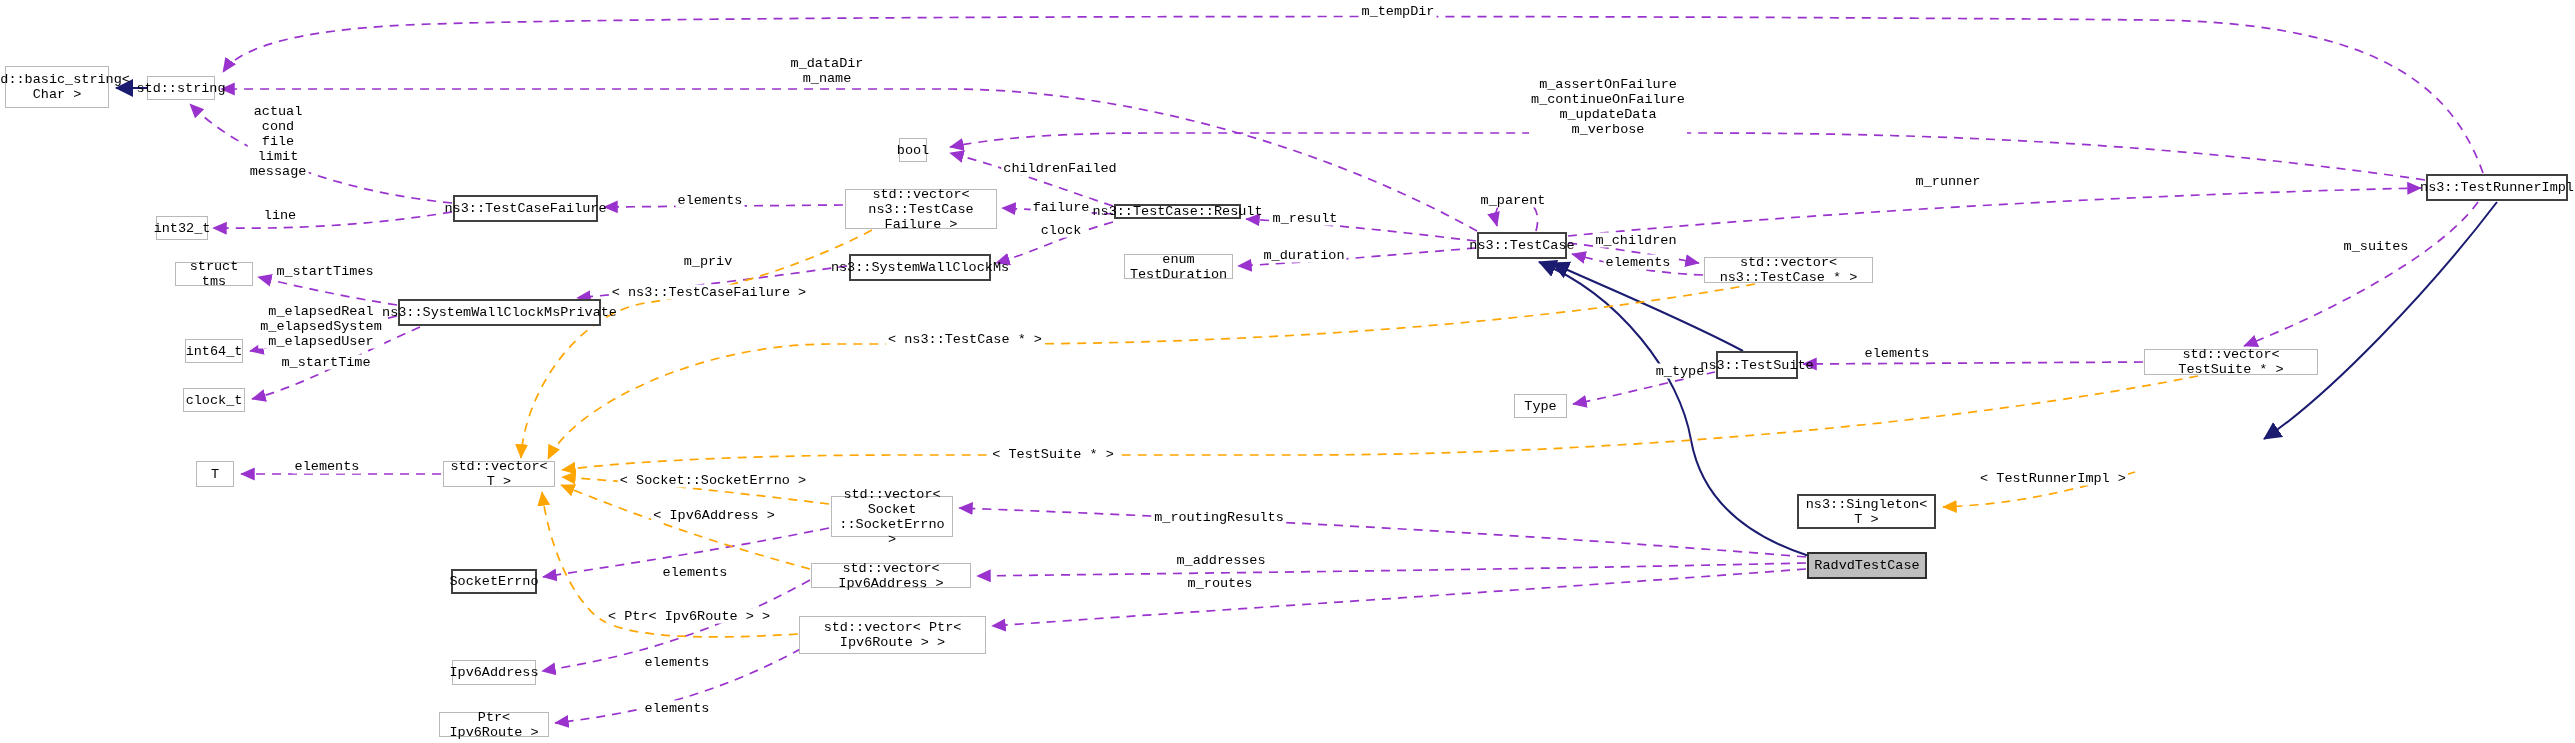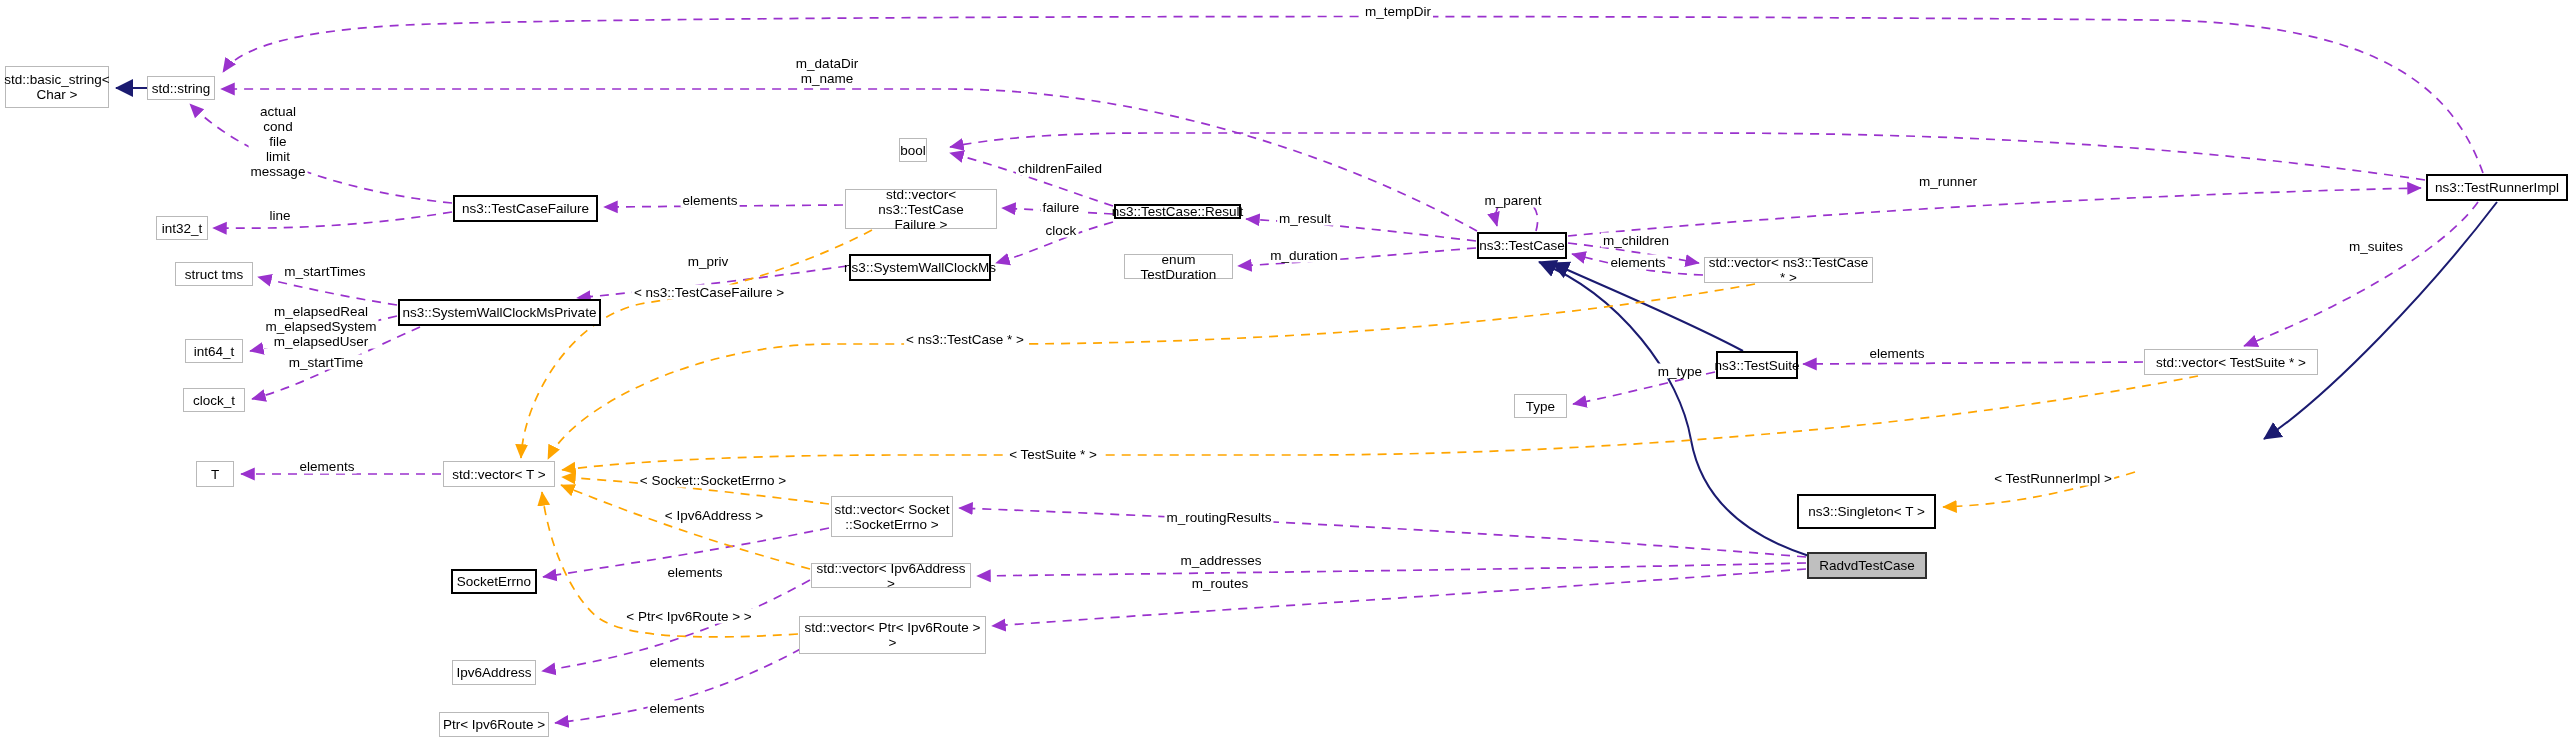--- a/index.html
+++ b/index.html
@@ -1,26 +1,26 @@
 <!DOCTYPE html>
 <html><head>
 <meta charset="utf-8">
 <style>
   html,body{margin:0;padding:0;background:#fff;}
   #canvas{position:relative;width:2575px;height:743px;background:#fff;overflow:hidden;
-          font-family:Liberation Sans, sans-serif;}
+          font-family:Liberation Mono, monospace;}
   #edges{position:absolute;left:0;top:0;width:2575px;height:743px;}
   .e{fill:none;stroke-width:1.7px;}
   .ep{stroke:#9a32cd;stroke-dasharray:9 7;}
   .eo{stroke:#ffa500;stroke-dasharray:9 7;}
   .eb{stroke:#1b1b70;stroke-width:2px;stroke-dasharray:none;}
   .node{position:absolute;box-sizing:border-box;background:#fff;border:1px solid #b9b9b9;
         display:flex;align-items:center;justify-content:center;text-align:center;
         font-size:13.5px;line-height:15px;color:#000;white-space:pre-line;z-index:3;}
-  .node.linked{border:2px solid #000000;}
+  .node.linked{border:2px solid #404040;}
   .node.self{background:#bfbfbf;border:2px solid #2e2e2e;}
   .elabel{position:absolute;transform:translate(-50%,-50%);font-size:13.5px;line-height:15px;
           color:#000;background:#fff;text-align:center;white-space:pre-line;z-index:2;padding:0 2px;}
 </style>
 </head>
 <body>
 
 <div id="canvas">
 
   <svg id="edges" viewBox="0 0 2575 743" xmlns="http://www.w3.org/2000/svg">
@@ -76,20 +76,24 @@
     <path class="e eo" d="M 2198,376 C 1950,425 1600,455 1300,455 L 900,455 C 740,455 622,462 562,470" marker-end="url(#ao)"></path>
     <path class="e eo" d="M 829,504 C 740,493 650,483 562,477" marker-end="url(#ao)"></path>
     <path class="e eo" d="M 810,569 C 720,545 640,517 561,485" marker-end="url(#ao)"></path>
     <path class="e eo" d="M 798,634 C 700,640 625,638 597,617 C 568,592 548,540 542,492" marker-end="url(#ao)"></path>
     <path class="e eo" d="M 2135,472 C 2050,498 1995,505 1943,507" marker-end="url(#ao)"></path>
   </svg>
 
   <span class="elabel" style="left:1398px;top:11px">m_tempDir</span>
   <span class="elabel" style="left:827px;top:71px">m_dataDir
 m_name</span>
+  <span class="elabel" style="left:1608px;top:107px">m_assertOnFailure
+m_continueOnFailure
+m_updateData
+m_verbose</span>
   <span class="elabel" style="left:278px;top:141px">actual
 cond
 file
 limit
 message</span>
   <span class="elabel" style="left:280px;top:215px">line</span>
   <span class="elabel" style="left:710px;top:200px">elements</span>
   <span class="elabel" style="left:1060px;top:168px">childrenFailed</span>
   <span class="elabel" style="left:1061px;top:207px">failure</span>
   <span class="elabel" style="left:1061px;top:230px">clock</span>

